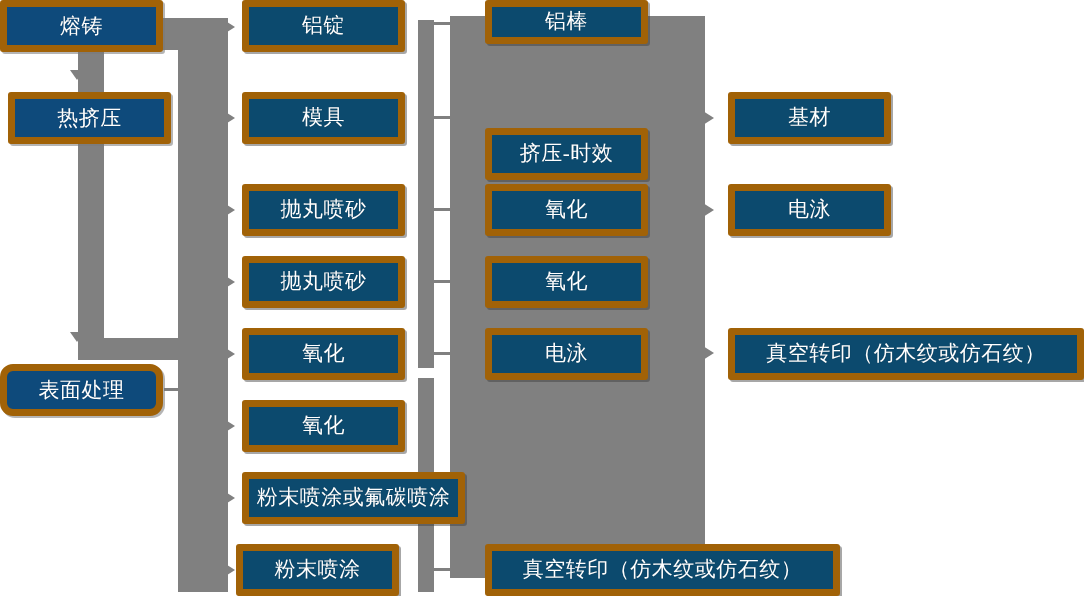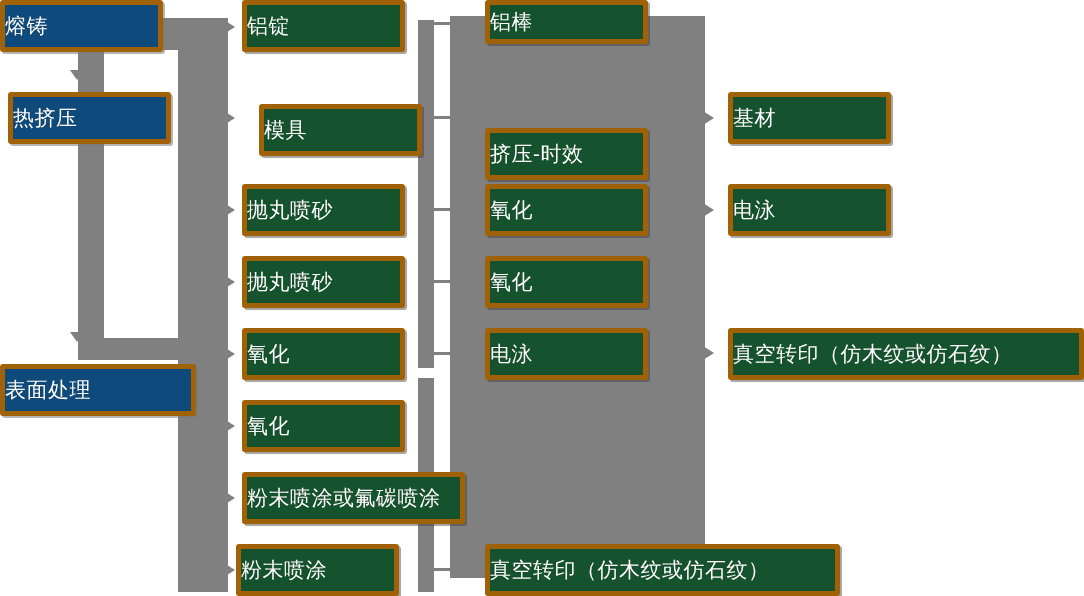--- a/index.html
+++ b/index.html
@@ -15,36 +15,38 @@
     width: 1084px;
     height: 596px;
     background: #ffffff;
     overflow: hidden;
   }
   .node {
     position: absolute;
     box-sizing: border-box;
     display: flex;
     align-items: center;
+    justify-content: center;
     color: #ffffff;
-    border: 5px solid #a16207;
+    border: 7px solid #a16207;
     border-radius: 3px;
     font-size: 21px;
     line-height: 1.1;
     letter-spacing: 0.5px;
     white-space: nowrap;
     text-shadow: 0 0 1px rgba(0,0,0,0.35);
   }
   .node.dark {
     background: #0E4A7B;
     box-shadow: 2px 2px 0 rgba(120,120,120,0.55);
   }
   .node.light {
-    background: #14532d;
+    background: #0c4a6e;
     box-shadow: 2px 2px 0 rgba(60,60,60,0.45);
+    font-family: Liberation Serif, serif;
   }
   .gray {
     position: absolute;
     background: #808080;
   }
   .arrow-right {
     position: absolute;
     width: 0;
     height: 0;
     border-top: 7px solid transparent;
@@ -105,28 +107,28 @@
   <div class="arrow-right" style="left:703px; top:111px;"></div>
   <div class="arrow-right" style="left:703px; top:203px;"></div>
   <div class="arrow-right" style="left:703px; top:346px;"></div>
 
   <div class="node dark" style="left:0px; top:0px; width:163px; height:52px;">
     <span>熔铸</span>
   </div>
   <div class="node dark" style="left:8px; top:92px; width:163px; height:52px;">
     <span>热挤压</span>
   </div>
-  <div class="node dark" style="left:0px; top:364px; width:196px; height:52px;">
+  <div class="node dark" style="left:0px; top:364px; width:163px; height:52px;border-radius:13px;">
     <span>表面处理</span>
   </div>
 
   <div class="node light" style="left:242px; top:0px; width:163px; height:52px;">
     <span>铝锭</span>
   </div>
-  <div class="node light" style="left:259px; top:92px; width:163px; height:52px;margin-top:12px;">
+  <div class="node light" style="left:242px; top:92px; width:163px; height:52px;">
     <span>模具</span>
   </div>
   <div class="node light" style="left:242px; top:184px; width:163px; height:52px;">
     <span>抛丸喷砂</span>
   </div>
   <div class="node light" style="left:242px; top:256px; width:163px; height:52px;">
     <span>抛丸喷砂</span>
   </div>
   <div class="node light" style="left:242px; top:328px; width:163px; height:52px;">
     <span>氧化</span>

